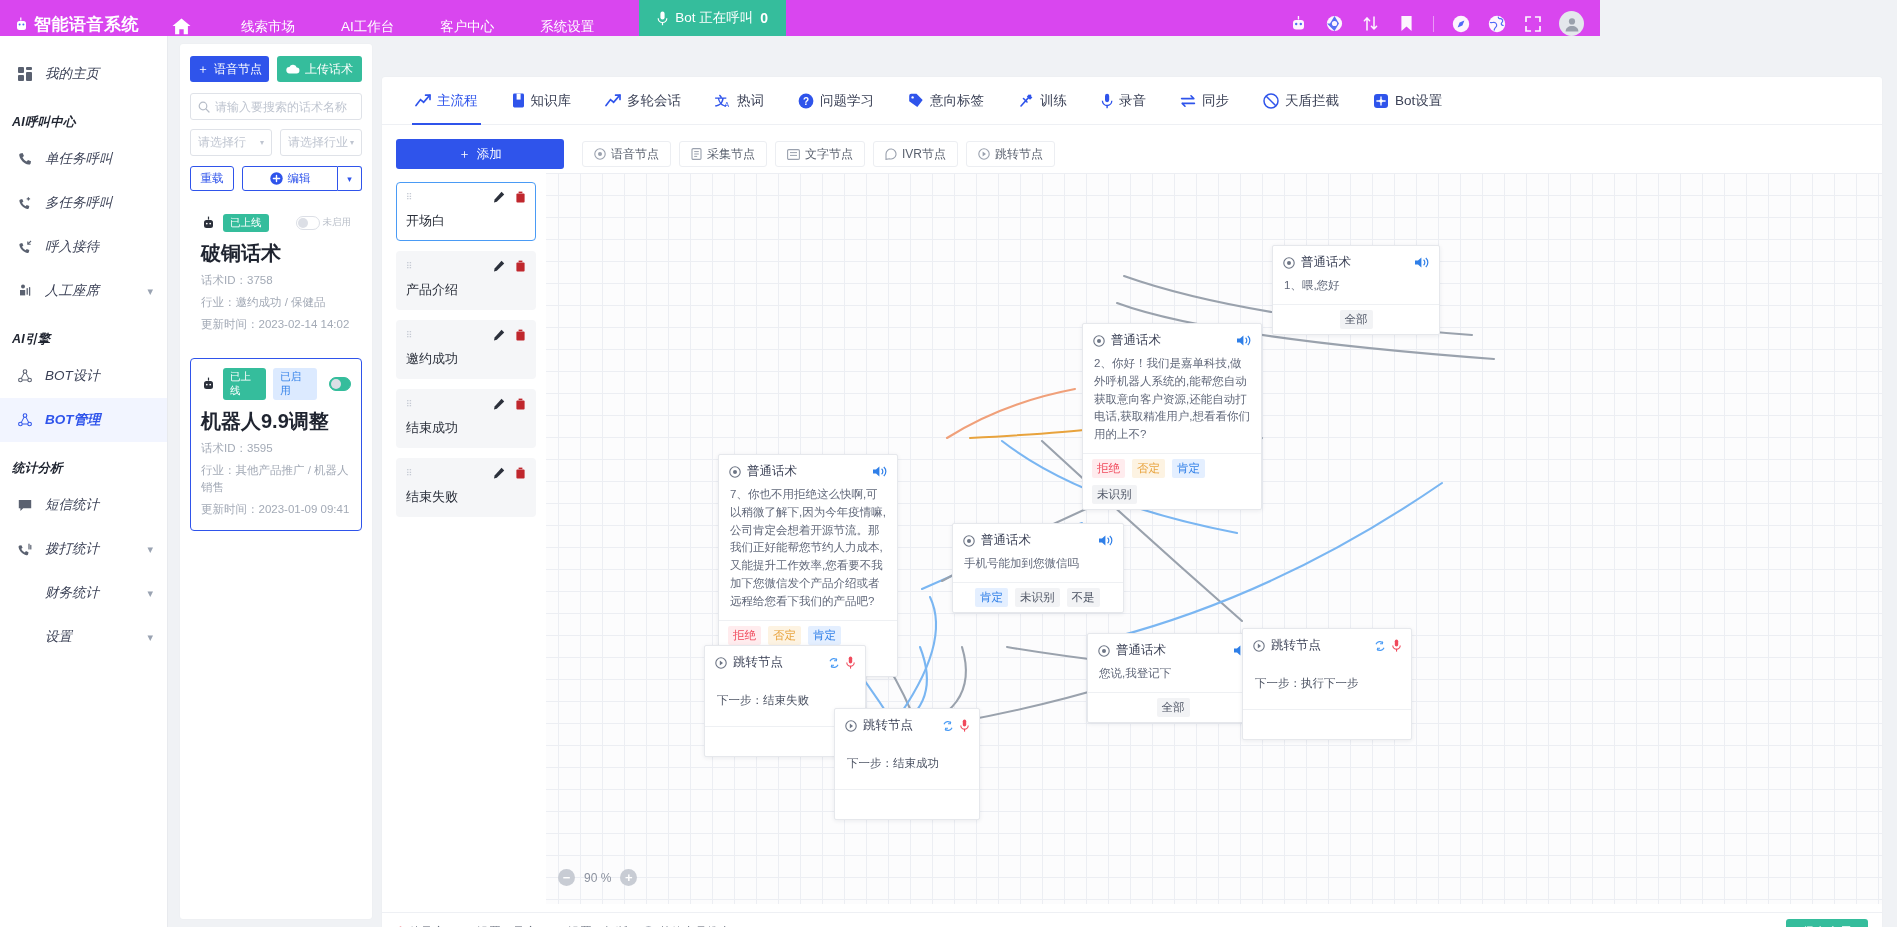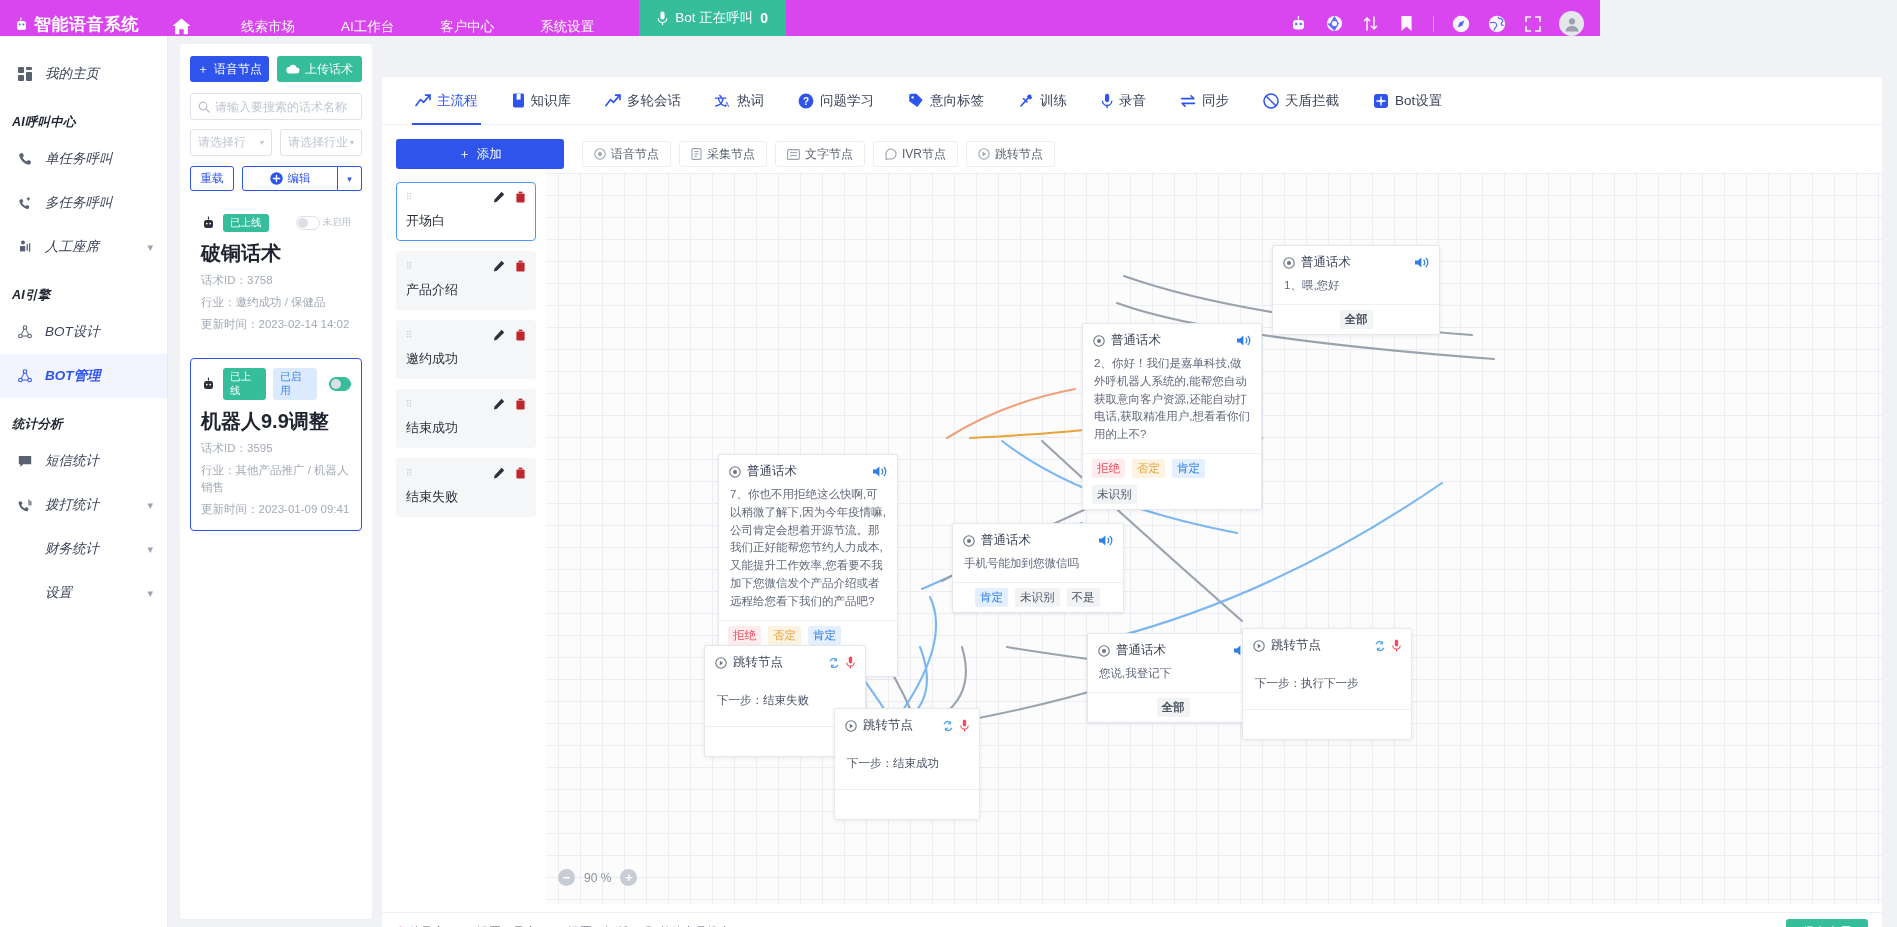--- a/index.html
+++ b/index.html
@@ -201,21 +201,21 @@
   }
   .fn-title { font-size: 12.5px; color: #3c4257; }
   .fn-spk { margin-left: auto; display: flex; align-items: center; }
   .fn-body {
     padding: 2px 11px 9px 11px; font-size: 11.5px; color: #61687a; line-height: 1.55;
   }
   .fn-foot {
     border-top: 1px solid #eef0f3; min-height: 30px; display: flex;
     align-items: center; padding: 5px 9px; gap: 7px; flex-wrap: wrap;
   }
-  .fn-foot.right { justify-content: center; font-weight: bold; }
+  .fn-foot.right { justify-content: center; }
   .opt { font-size: 11.5px; padding: 2px 5px; border-radius: 2px; }
   .opt.reject { color: #f04a5c; background: #ffecee; }
   .opt.deny   { color: #e8a33d; background: #fdf3e2; }
   .opt.affirm { color: #2f7fe8; background: #e4efff; }
   .opt.unknown{ color: #4c5363; background: #f2f3f5; }
   .opt.plain  { color: #4c5363; background: #f2f3f5; }
   .opt.all    { color: #4c5363; background: #f2f3f5; }
 
   .jumpnode .fn-head .fn-spk { gap: 6px; }
   .jn-next { font-size: 11.5px; color: #4c5363; padding: 18px 12px 18px 12px; }
@@ -360,20 +360,29 @@
     <span>单任务呼叫</span>
   </div>
   <div class="side-item">
     <span class="s-ico">
       <svg width="14" height="14" viewBox="0 0 14 14">
           <path d="M2.4 3.4 4.2 3 5.4 5.6 4.1 6.6c.6 1.6 2 3 3.6 3.6l1-1.3 2.6 1.2-.4 1.9c-.2.8-1 1.1-1.7 1-4-.9-7-3.9-7.8-7.9-.2-.7.2-1.5 1-1.7z" fill="#5a6170"></path>
           <path d="M10.4 1.2v3.4M8.7 2.9h3.4" stroke="#5a6170" stroke-width="1.2"></path>
         </svg>
     </span>
     <span>多任务呼叫</span>
+  </div>
+  <div class="side-item">
+    <span class="s-ico">
+      <svg width="14" height="14" viewBox="0 0 14 14">
+          <path d="M2.4 3.4 4.2 3 5.4 5.6 4.1 6.6c.6 1.6 2 3 3.6 3.6l1-1.3 2.6 1.2-.4 1.9c-.2.8-1 1.1-1.7 1-4-.9-7-3.9-7.8-7.9-.2-.7.2-1.5 1-1.7z" fill="#5a6170"></path>
+          <path d="M13 1 9.8 4.2M9.8 1.4v2.9h2.9" stroke="#5a6170" stroke-width="1.1" fill="none"></path>
+        </svg>
+    </span>
+    <span>呼入接待</span>
   </div>
   <div class="side-item">
     <span class="s-ico">
       <svg width="14" height="14" viewBox="0 0 14 14">
           <circle cx="5" cy="2.6" r="2" fill="#5a6170"></circle>
           <path d="M2 6h5.2v5.4H2z" fill="#5a6170"></path>
           <path d="M9.2 4.6v5.6M11.6 3.6v7.6" stroke="#5a6170" stroke-width="1.3" stroke-linecap="round"></path>
         </svg>
     </span>
     <span>人工座席</span>

